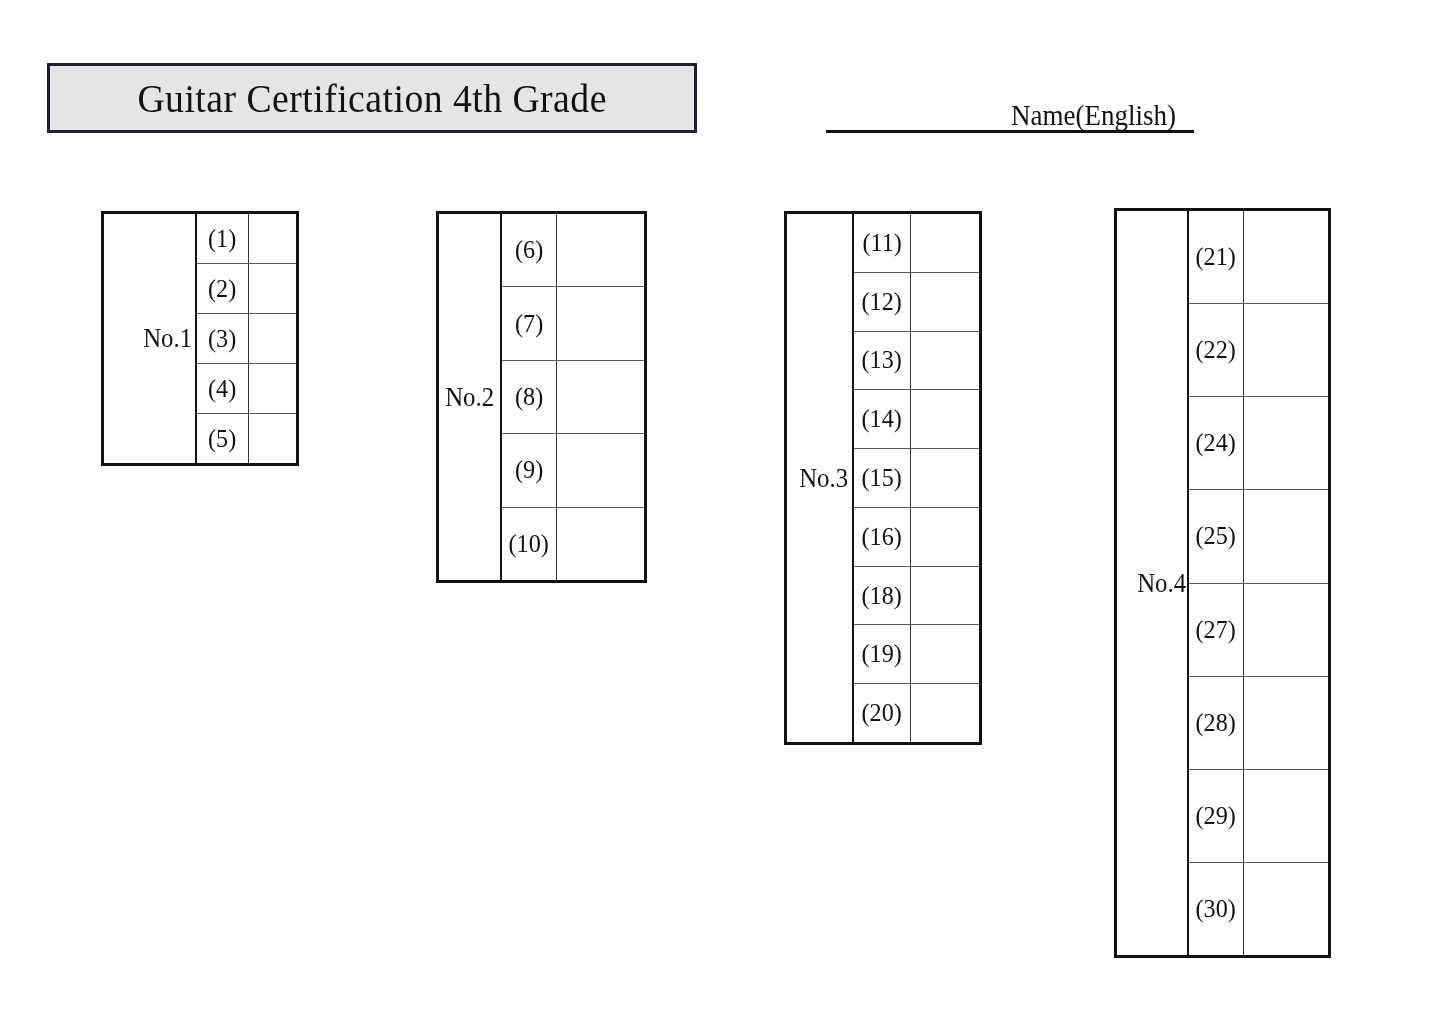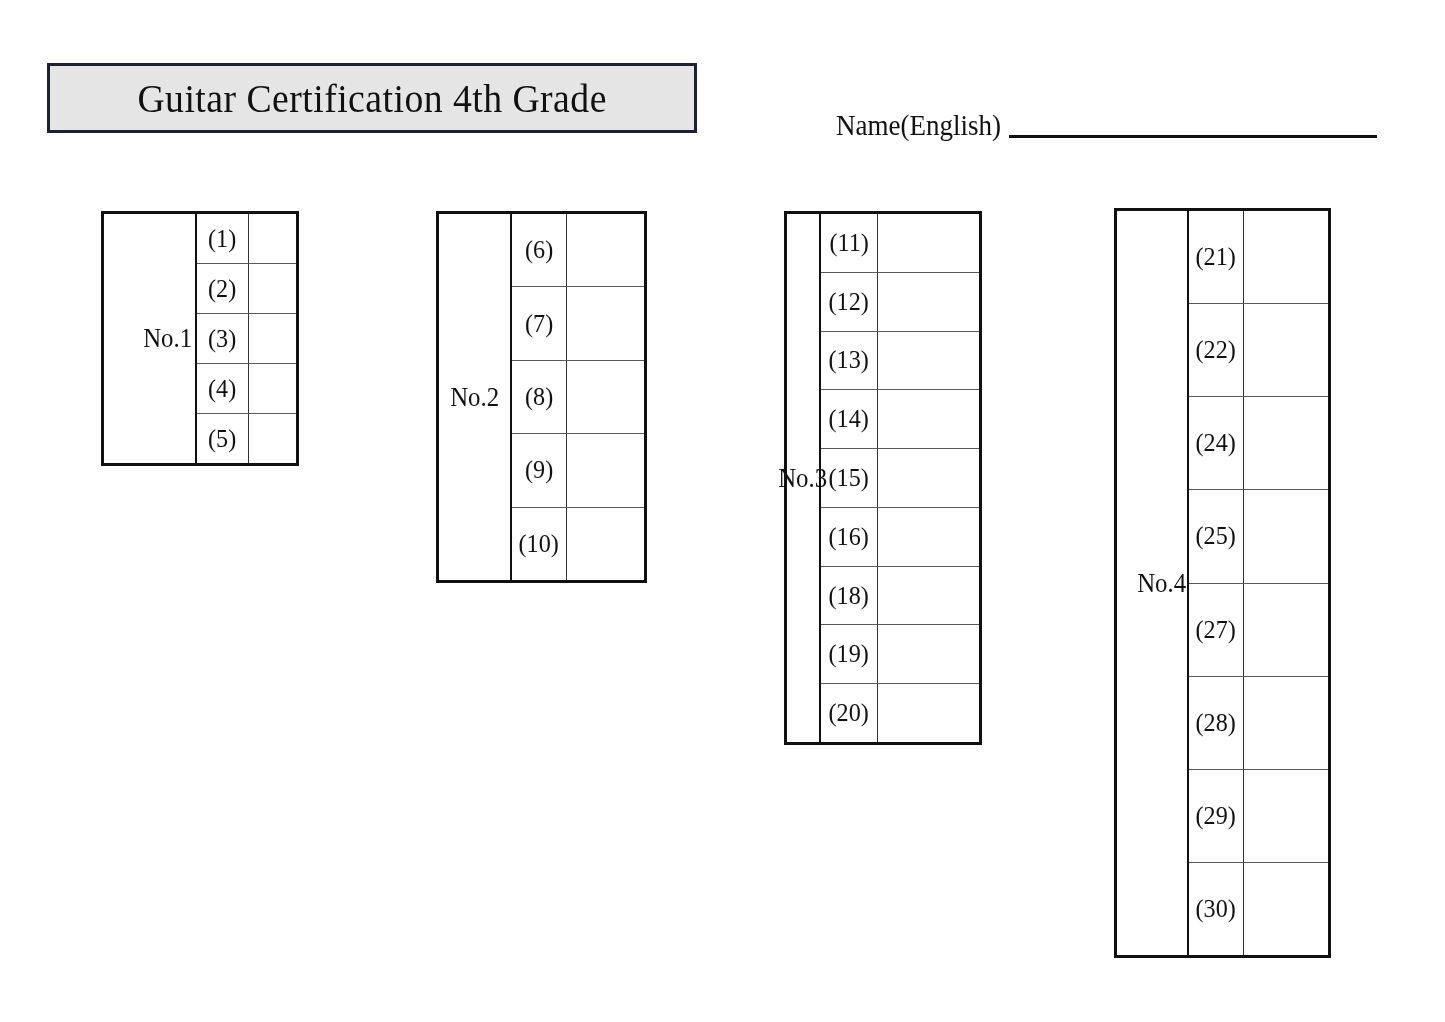--- a/index.html
+++ b/index.html
@@ -42,20 +42,21 @@
   }
 
   
   #name-field {
     position: absolute;
     left: 836px;
     top: 100px;
     display: flex;
     align-items: flex-end;
     height: 40px;
+    flex-direction: column;
   }
   #name-label {
     font-family: "Liberation Serif", "DejaVu Serif", serif;
     font-size: 30px;
     line-height: 1;
     transform: scaleX(0.90);
     transform-origin: left bottom;
     white-space: nowrap;
     color: #111111;
   }
@@ -127,25 +128,25 @@
     flex: 1 1 auto;
     background: #ffffff;
   }
 
   
   #table-no1 { left: 101px; top: 211px; width: 198px; height: 255px; }
   #table-no1 .label-col { width: 57px; margin-left: 36px; }
   #table-no1 .num-cell  { width: 52px; }
 
   #table-no2 { left: 436px; top: 211px; width: 211px; height: 372px; }
-  #table-no2 .label-col { width: 73px; }
+  #table-no2 .label-col { width: 63px; }
   #table-no2 .num-cell  { width: 55px; }
 
   #table-no3 { left: 784px; top: 211px; width: 198px; height: 534px; }
-  #table-no3 .label-col { width: 34px; }
+  #table-no3 .label-col { width: 58px; margin-left: 9px; }
   #table-no3 .num-cell  { width: 57px; }
 
   #table-no4 { left: 1114px; top: 208px; width: 217px; height: 750px; }
   #table-no4 .label-col { width: 52px; margin-left: 20px; }
   #table-no4 .num-cell  { width: 55px; }
 </style>
 </head>
 <body>
 
 <div id="title-box">

